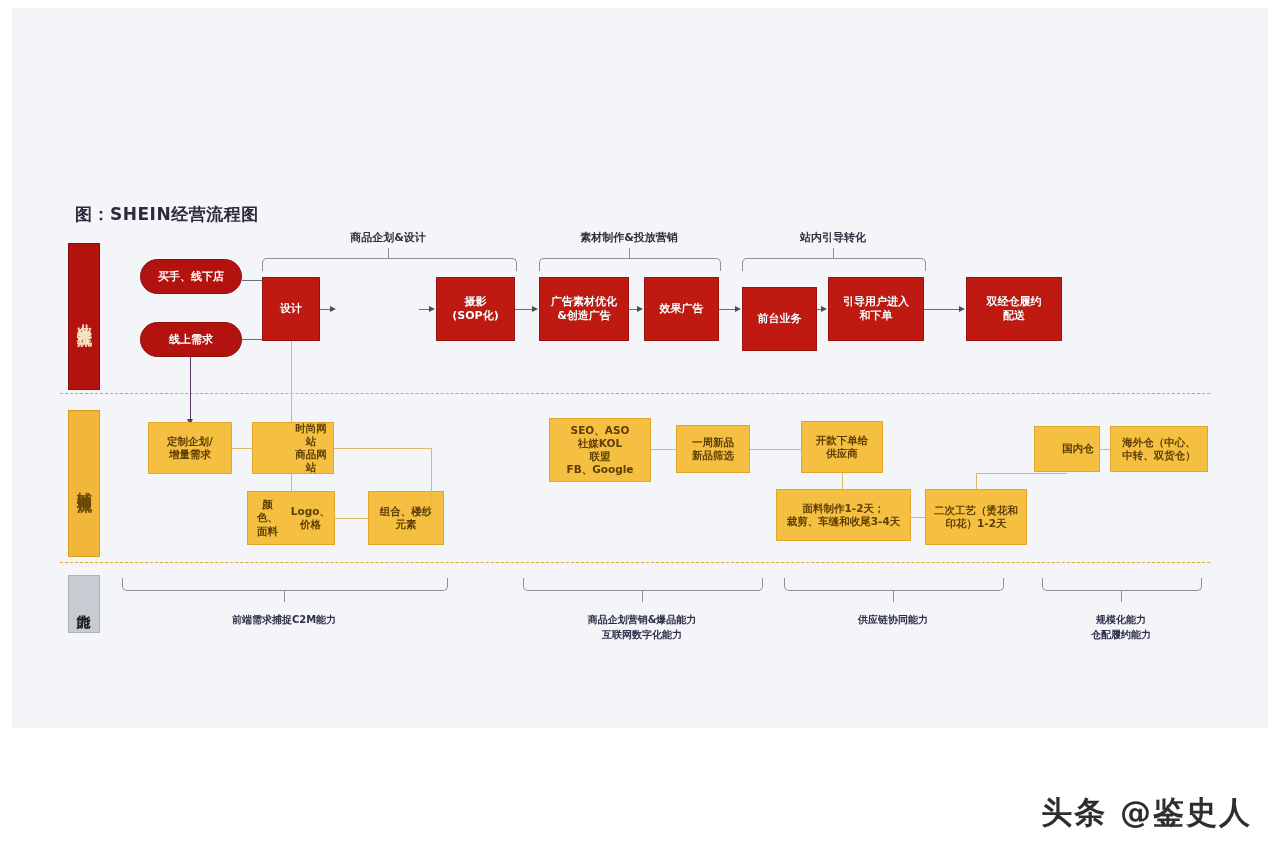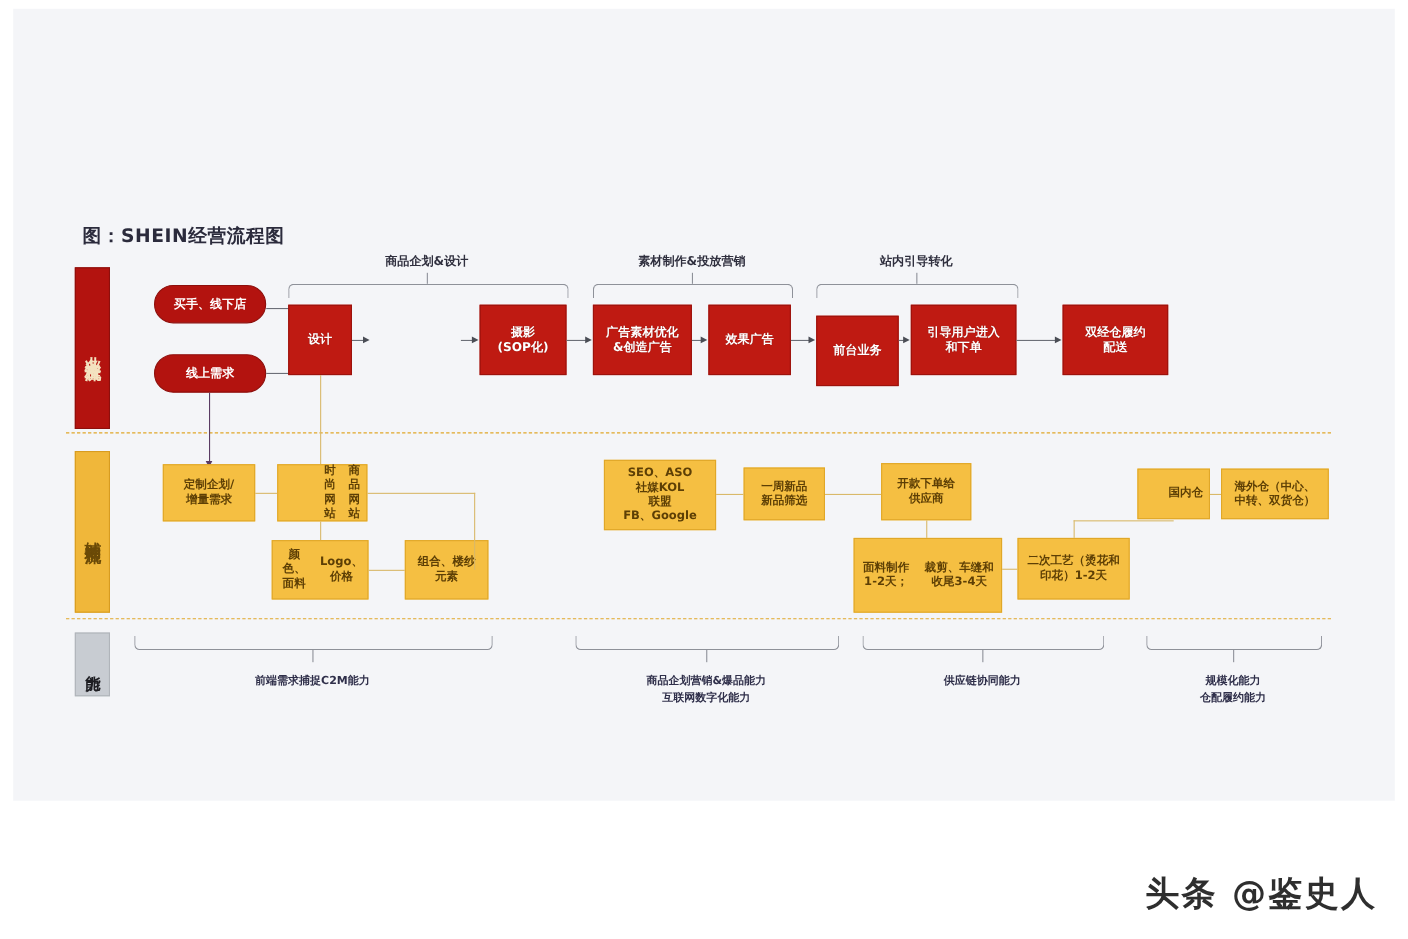--- a/index.html
+++ b/index.html
@@ -256,21 +256,21 @@
   <div class="line vline pline" style="left:190px;top:357px;height:65px;"></div>
   <div class="arrowdown" style="left:186.5px;top:419px;"></div>
 
   <div class="line vline yline" style="left:291px;top:341px;height:81px;"></div>
 
   <div class="node yellow" style="left:148px;top:422px;width:84px;height:52px;flex-direction:column;">
     <span>定制企划/</span>
     <span>增量需求</span>
   </div>
 
-  <div class="node yellow" style="left:252px;top:422px;width:82px;height:52px;padding-left:36px;">
+  <div class="node yellow" style="left:252px;top:422px;width:82px;height:52px;flex-direction:column;padding-left:36px;">
     <span>时尚网站</span>
     <span>商品网站</span>
   </div>
 
   <div class="node yellow" style="left:247px;top:491px;width:88px;height:54px;">
     <span>颜色、面料</span>
     <span>Logo、价格</span>
   </div>
 
   <div class="node yellow" style="left:368px;top:491px;width:76px;height:54px;flex-direction:column;">
@@ -288,21 +288,21 @@
   <div class="node yellow" style="left:676px;top:425px;width:74px;height:48px;flex-direction:column;">
     <span>一周新品</span>
     <span>新品筛选</span>
   </div>
 
   <div class="node yellow" style="left:801px;top:421px;width:82px;height:52px;flex-direction:column;">
     <span>开款下单给</span>
     <span>供应商</span>
   </div>
 
-  <div class="node yellow" style="left:776px;top:489px;width:135px;height:68px;">
+  <div class="node yellow" style="left:776px;top:489px;width:135px;height:52px;flex-direction:column;">
     <span>面料制作1-2天；</span>
     <span>裁剪、车缝和收尾3-4天</span>
   </div>
 
   <div class="node yellow" style="left:925px;top:489px;width:102px;height:56px;flex-direction:column;">
     <span>二次工艺（烫花和</span>
     <span>印花）1-2天</span>
   </div>
 
   <div class="node yellow" style="left:1034px;top:426px;width:66px;height:46px;padding-left:22px;">

